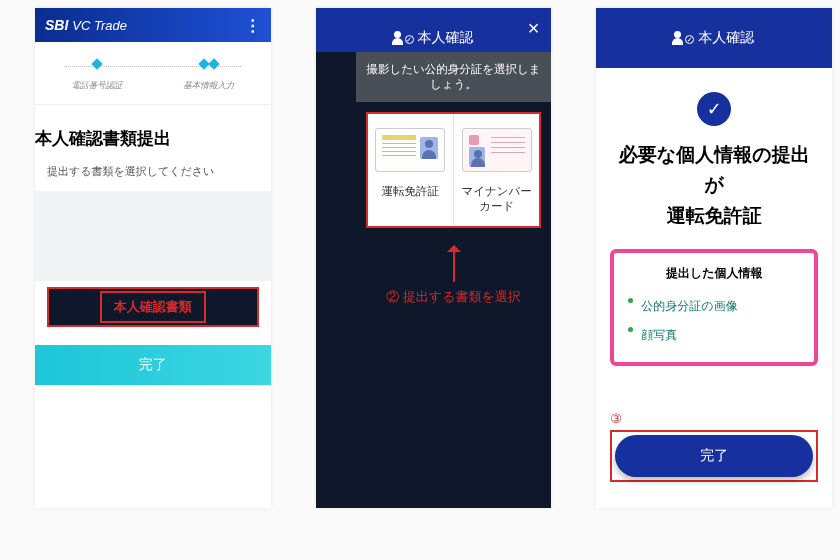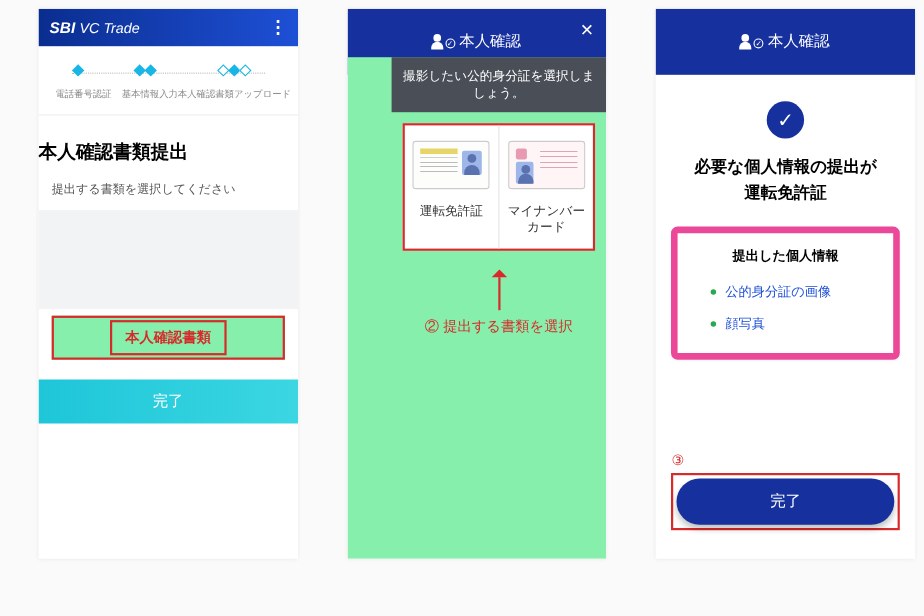--- a/index.html
+++ b/index.html
@@ -48,38 +48,38 @@
     padding: 18px 6px 12px;
     border-bottom: 1px solid #eee;
     position: relative;
   }
   .stepper::before {
     content:"";
     position:absolute;
     top: 24px; left: 30px; right: 30px;
     border-top: 1px dotted #bbb;
   }
-  .step { text-align:right; flex:1; z-index:1;}
+  .step { text-align:center; flex:1; z-index:1;font-style:italic;}
   .step .dots { height: 14px; display:flex; justify-content:center; gap:2px;}
   .diamond {
     width: 8px; height: 8px; background:#18b6e6; transform: rotate(45deg);
   }
   .diamond.hollow { background:#fff; border:1px solid #18b6e6; }
   .step .lbl { font-size: 8.5px; color:#888; margin-top:6px; white-space:nowrap;}
   .s1-title { text-align:left; font-size:17px; font-weight:700; margin: 22px 0 14px; }
   .s1-sub { font-size: 11px; color:#555; padding: 0 12px 12px; }
   .s1-spacer { height: 90px; background:#f2f3f4; }
   .anno1 {
     position:absolute; left: 96px; top: 304px;
     color:#d82a2a; font-size:13px;
   }
   .s1-card-btn {
     margin: 6px 12px 0;
     border: 2px solid #d82a2a;
-    background:#86efac;
+    background:#0f172a;
     height: 40px;
     display:flex; align-items:center; justify-content:center;
     font-size:13px; color:#d82a2a; font-weight:600;
     position: relative;
   }
   .s1-card-btn .innerbox {
     border:2px solid #d82a2a;
     padding: 5px 12px;
   }
   .s1-complete {
@@ -170,36 +170,36 @@
   .doc-opt .lbl { font-size:11.5px; color:#333; }
   .s2 .arrow-anno {
     text-align:center; margin-top: 10px;
   }
   .arrow-up {
     width:0; height:0; border:7px solid transparent; border-bottom-color:#d82a2a;
     margin:0 auto;
   }
   .arrow-stem { width:2px; height:30px; background:#d82a2a; margin:0 auto;}
   .s2 .anno-txt { color:#d82a2a; font-size:13px; margin-top:6px;}
-  .s2-body { background:#86efac; position:absolute; top:44px; bottom:0; left:0; right:0;padding-left:40px;}
+  .s2-body { background:#0f172a; position:absolute; top:44px; bottom:0; left:0; right:0;padding-left:40px;}
   .s2-white { background:transparent; }
   
   .s3-body { padding: 18px 14px 0; text-align:center; }
   .big-check {
     width:34px; height:34px; border-radius:50%; background:#16319e;
     margin: 6px auto 14px; display:flex; align-items:center; justify-content:center;
     color:#fff; font-size:18px;
   }
-  .s3-title { font-size:15px; font-weight:700; line-height:1.6; margin-bottom:18px;}
+  .s3-title { font-size:19px; font-weight:700; line-height:1.6; margin-bottom:18px;}
   .s3-card {
-    border:6px solid #ec4899; border-radius:6px; padding: 12px 30px;
+    border:4px solid #ec4899; border-radius:6px; padding: 12px 14px;
     text-align:left; box-shadow:0 1px 3px rgba(0,0,0,0.05);
   }
   .s3-card .hd { text-align:center; font-size:12px; font-weight:600; margin-bottom:10px;}
-  .s3-item { font-size:12px; color:#1d4ed8; padding:6px 0; display:flex; align-items:center; gap:8px;}
+  .s3-item { font-size:12px; color:#0f766e; padding:6px 0; display:flex; align-items:flex-start; gap:8px;}
   .dot { width:5px; height:5px; background:#2aa84f; border-radius:50%;}
   .s3-done-wrap {
     position:absolute; left:14px; right:14px; bottom:26px;
   }
   .anno3 { color:#d82a2a; font-size:13px; margin-bottom:4px;}
   .s3-done {
     border:2px solid #d82a2a; padding:3px;
   }
   .s3-done-btn {
     background:#16319e; color:#fff; height:42px; border-radius:22px;
@@ -222,28 +222,20 @@
           <span class="diamond"></span>
         </div>
       <div class="lbl">電話番号認証</div>
     </div>
     <div class="step">
       <div class="dots">
           <span class="diamond"></span>
           <span class="diamond"></span>
         </div>
       <div class="lbl">基本情報入力</div>
-    </div>
-    <div class="step">
-      <div class="dots">
-          <span class="diamond hollow"></span>
-          <span class="diamond"></span>
-          <span class="diamond hollow"></span>
-        </div>
-      <div class="lbl">本人確認書類アップロード</div>
     </div>
   </div>
   <div class="s1-title">本人確認書類提出</div>
   <div class="s1-sub">提出する書類を選択してください</div>
   <div class="s1-spacer"></div>
   <div class="anno1">①</div>
   <div class="s1-card-btn">
     <span class="innerbox">本人確認書類</span>
   </div>
   <div class="s1-complete">

